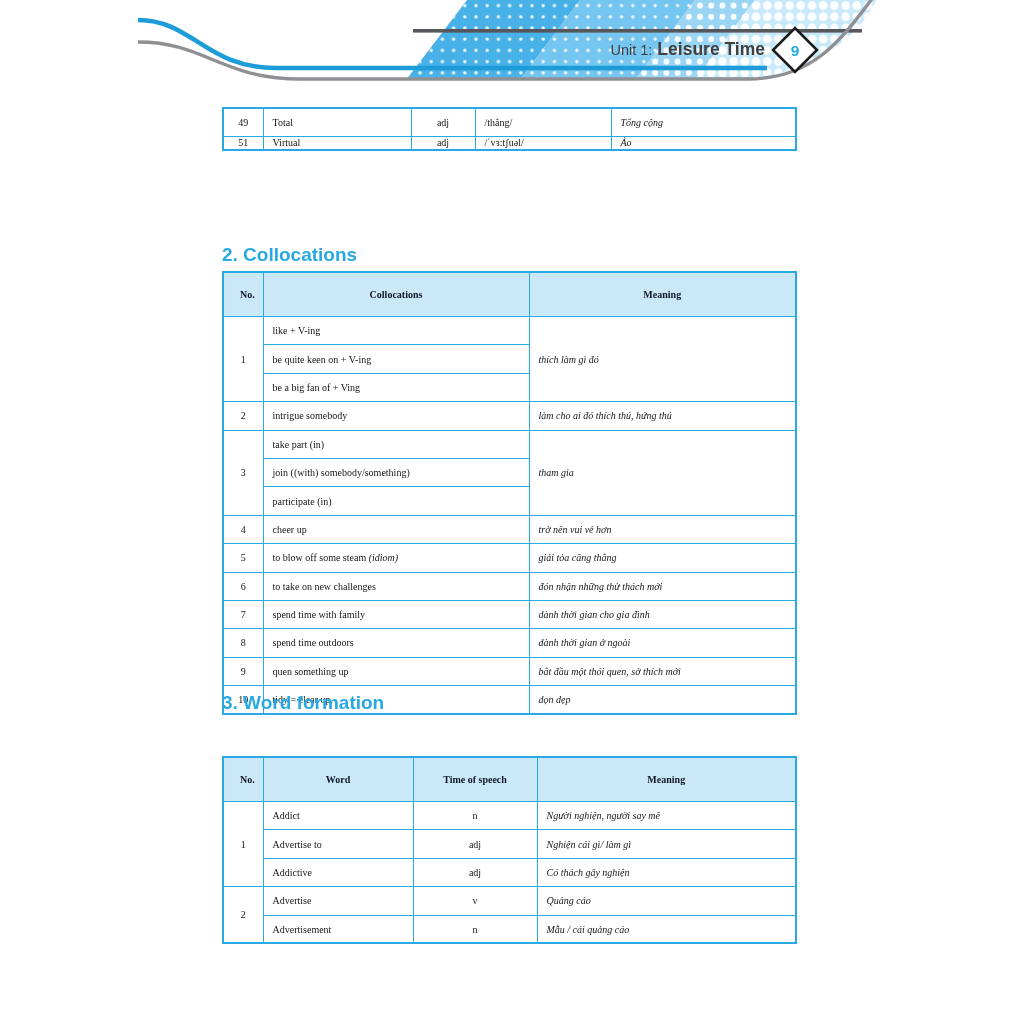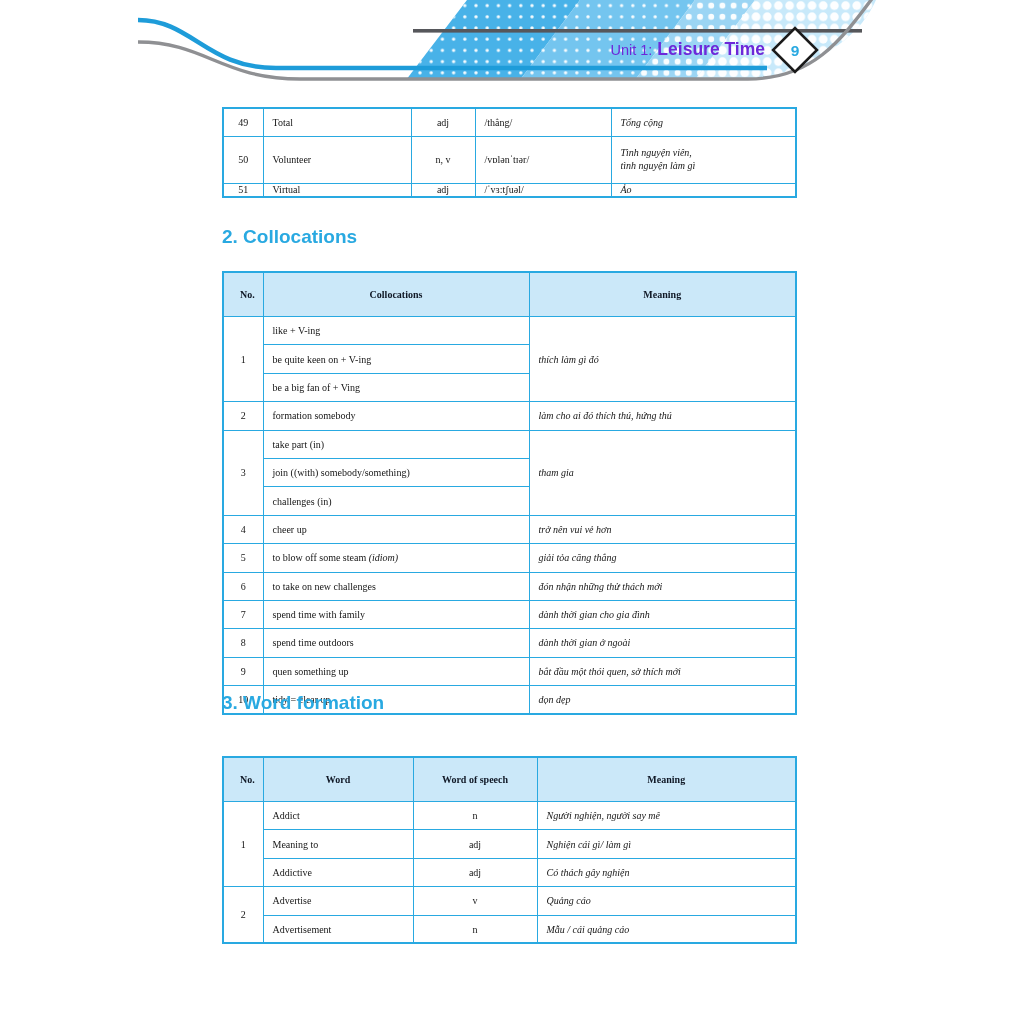--- a/index.html
+++ b/index.html
@@ -8,28 +8,28 @@
     --ink:#151515;
   }
   html,body{margin:0;padding:0;}
   body{width:1024px;height:1024px;background:#fff;position:relative;overflow:hidden;
        font-family:"Liberation Serif", serif;color:var(--ink);}
   .page{position:absolute;inset:0;}
 
   
   .hdr-svg{position:absolute;left:0;top:0;}
   .hdr-title{position:absolute;left:470px;top:39px;width:295px;text-align:right;
-             font-family:"Liberation Sans", sans-serif;color:#6d28d9;white-space:nowrap;}
+             font-family:"Liberation Sans", sans-serif;color:#404040;white-space:nowrap;}
   .u-label{font-size:14.5px;}
   .u-title{font-size:17.5px;font-weight:bold;margin-left:5px;}
 
   
   .sec-h{position:absolute;left:222px;margin:0;font-family:"Liberation Sans", sans-serif;
          font-size:19px;font-weight:bold;color:var(--cyan);}
-  #h2{top:226px;text-align:right;}
+  #h2{top:244px;text-align:right;}
   #h3{top:692px;}
 
   
   .vtable{position:absolute;left:222px;width:573px;border-collapse:collapse;table-layout:fixed;
           font-size:10px;color:var(--ink);border:2.6px solid var(--cyan);}
   .vtable td,.vtable th{border:1.6px solid var(--cyan);padding:0 0 0 9px;overflow:hidden;}
   .vtable th{background:var(--hdrbg);font-weight:bold;text-align:center;padding:16px;color:#101826;}
   .vtable td.c{text-align:center;padding:0;}
   .vtable td.it{font-style:italic;margin-left:13px;}
   #t1{top:107px;}
@@ -92,27 +92,20 @@
         <col style="width:185px">
       </colgroup>
     <tbody>
       <tr class="r1">
         <td class="c">49</td>
         <td>Total</td>
         <td class="c">adj</td>
         <td>/thẳng/</td>
         <td class="it">Tổng cộng</td>
       </tr>
-      <tr class="r2">
-        <td class="c">50</td>
-        <td>Volunteer</td>
-        <td class="c">n, v</td>
-        <td>/vɒlənˈtɪər/</td>
-        <td class="it"><span class="two-line"><span>Tình nguyện viên,</span><br><span>tình nguyện làm gì</span></span></td>
-      </tr>
       <tr class="r3">
         <td class="c">51</td>
         <td>Virtual</td>
         <td class="c">adj</td>
         <td>/ˈvɜ:tʃuəl/</td>
         <td class="it">Ảo</td>
       </tr>
     </tbody>
   </table>
 
@@ -136,33 +129,33 @@
         <td class="it" rowspan="3">thích làm gì đó</td>
       </tr>
       <tr>
         <td>be quite keen on + V-ing</td>
       </tr>
       <tr>
         <td>be a big fan of + Ving</td>
       </tr>
       <tr>
         <td class="c">2</td>
-        <td>formation somebody</td>
+        <td>intrigue somebody</td>
         <td class="it">làm cho ai đó thích thú, hứng thú</td>
       </tr>
       <tr>
         <td class="c" rowspan="3">3</td>
         <td>take part (in)</td>
         <td class="it" rowspan="3">tham gia</td>
       </tr>
       <tr>
         <td>join ((with) somebody/something)</td>
       </tr>
       <tr>
-        <td>challenges (in)</td>
+        <td>participate (in)</td>
       </tr>
       <tr>
         <td class="c">4</td>
         <td>cheer up</td>
         <td class="it">trở nên vui vẻ hơn</td>
       </tr>
       <tr>
         <td class="c">5</td>
         <td><span>to blow off some steam</span> <i>(idiom)</i></td>
         <td class="it">giải tỏa căng thẳng</td>
@@ -201,31 +194,31 @@
     <colgroup>
         <col style="width:40px">
         <col style="width:150px">
         <col style="width:124px">
         <col style="width:259px">
       </colgroup>
     <tbody>
       <tr class="hrow">
         <th>No.</th>
         <th>Word</th>
-        <th>Word of speech</th>
+        <th>Time of speech</th>
         <th>Meaning</th>
       </tr>
       <tr>
         <td class="c" rowspan="3">1</td>
         <td>Addict</td>
         <td class="c">n</td>
         <td class="it">Người nghiện, người say mê</td>
       </tr>
       <tr>
-        <td>Meaning to</td>
+        <td>Advertise to</td>
         <td class="c">adj</td>
         <td class="it">Nghiện cái gì/ làm gì</td>
       </tr>
       <tr>
         <td>Addictive</td>
         <td class="c">adj</td>
         <td class="it">Có thách gây nghiện</td>
       </tr>
       <tr>
         <td class="c" rowspan="2">2</td>

